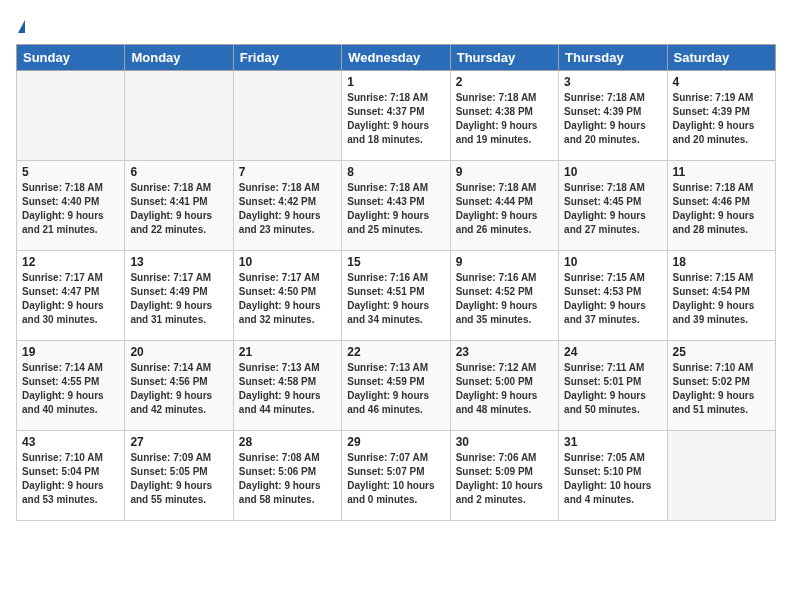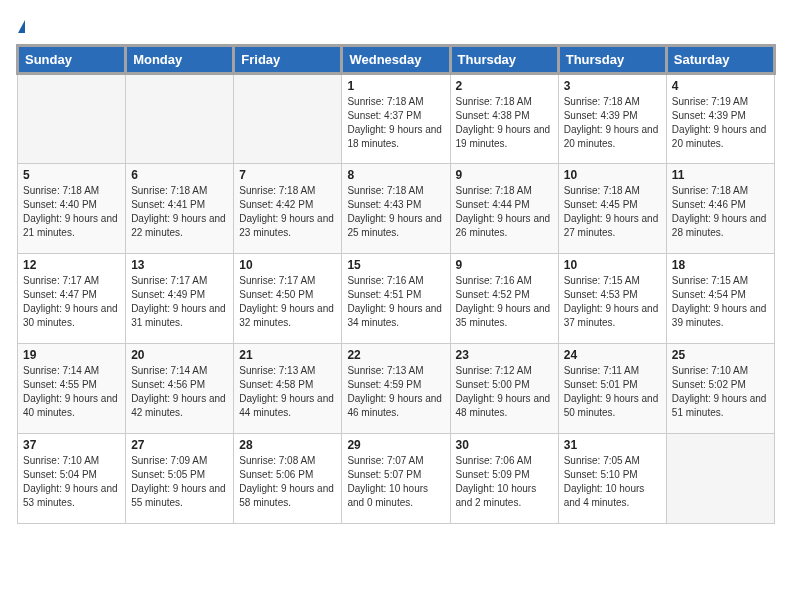--- a/index.html
+++ b/index.html
@@ -37,21 +37,21 @@
       width: 100%;
       border-collapse: collapse;
       border: 1px solid #ccc;
     }
     .calendar th {
       background: #2b6cb8;
       color: #fff;
       text-align: left;
       padding: 5px 6px;
       font-size: 13px;
-      border: 3px solid #a3a3a3;
+      border: 1px solid #a3a3a3;
     }
     .calendar td {
       vertical-align: top;
       padding: 4px 5px;
       font-size: 10.5px;
       color: #333;
       border: 1px solid #ccc;
       width: calc(100% / 7);
       height: 90px;
       background: #fff;
@@ -62,20 +62,21 @@
     .day-number {
       font-size: 12px;
       font-weight: bold;
       color: #222;
       margin-bottom: 2px;
     }
     .day-info {
       font-size: 10px;
       color: #333;
       line-height: 1.4;
+      font-weight: bold;
     }
     tr:nth-child(even) td:not(.empty) {
       background: #f9f9f9;
     }
     tr:nth-child(odd) td:not(.empty) {
       background: #fff;
     }
   </style>
 </head>
 <body>
@@ -215,21 +216,21 @@
           <div class="day-number">24</div>
           <div class="day-info">Sunrise: 7:11 AM<br>Sunset: 5:01 PM<br>Daylight: 9 hours and 50 minutes.</div>
         </td>
         <td>
           <div class="day-number">25</div>
           <div class="day-info">Sunrise: 7:10 AM<br>Sunset: 5:02 PM<br>Daylight: 9 hours and 51 minutes.</div>
         </td>
       </tr>
       <tr>
         <td>
-          <div class="day-number">37</div>
+          <div class="day-number">43</div>
           <div class="day-info">Sunrise: 7:10 AM<br>Sunset: 5:04 PM<br>Daylight: 9 hours and 53 minutes.</div>
         </td>
         <td>
           <div class="day-number">27</div>
           <div class="day-info">Sunrise: 7:09 AM<br>Sunset: 5:05 PM<br>Daylight: 9 hours and 55 minutes.</div>
         </td>
         <td>
           <div class="day-number">28</div>
           <div class="day-info">Sunrise: 7:08 AM<br>Sunset: 5:06 PM<br>Daylight: 9 hours and 58 minutes.</div>
         </td>

